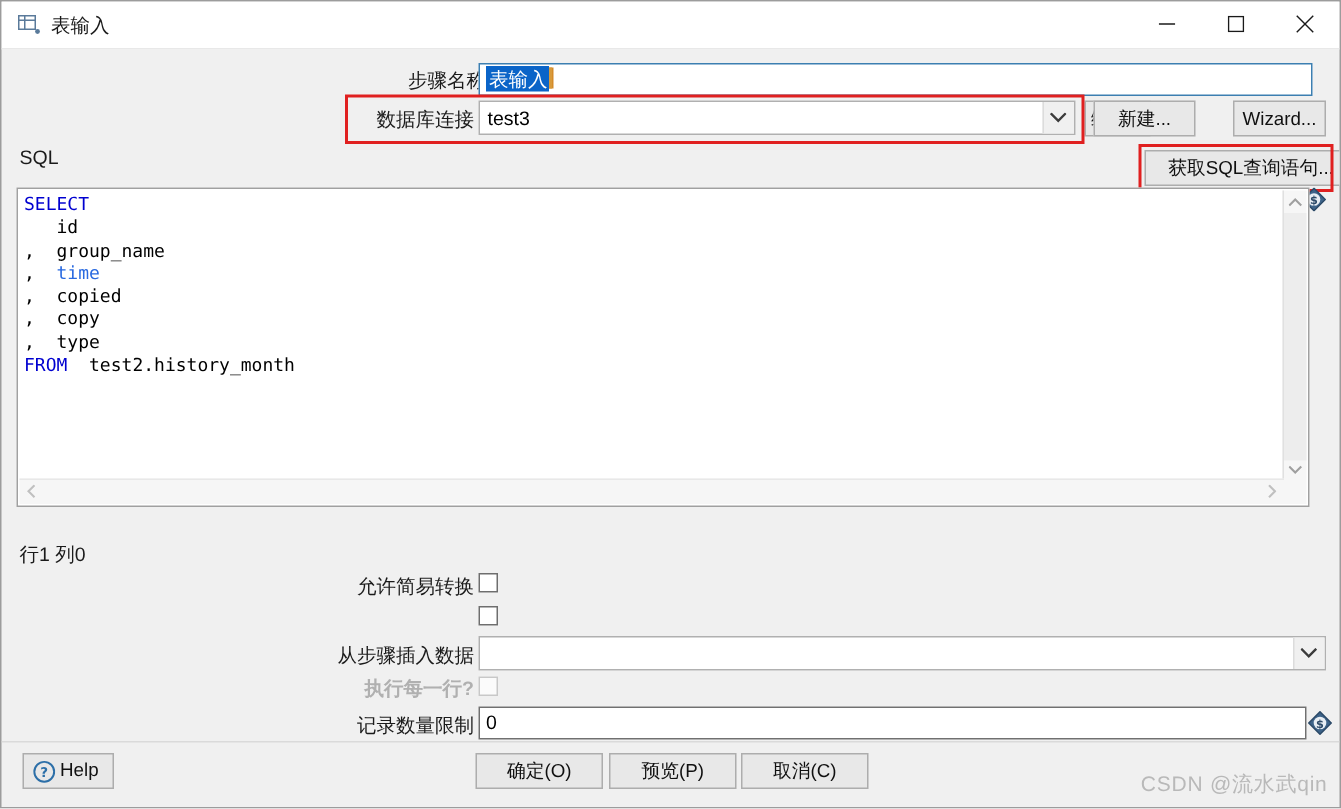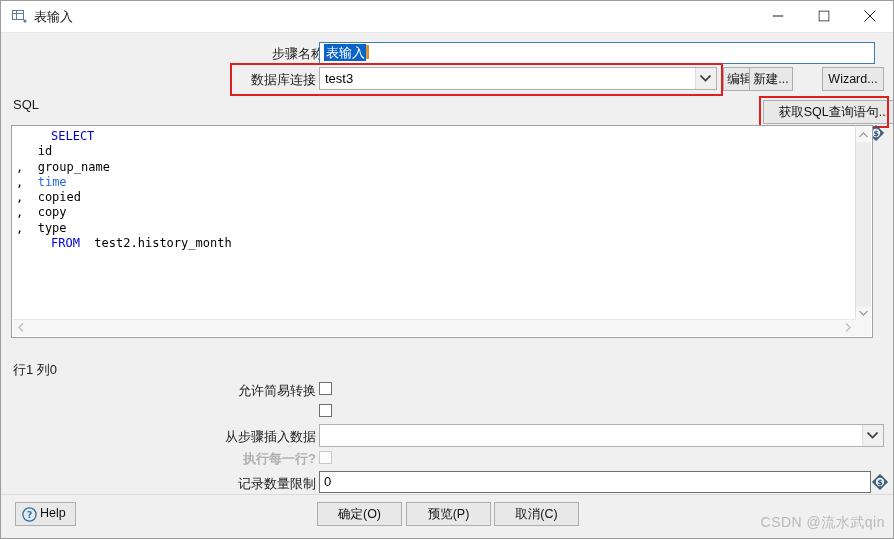--- a/index.html
+++ b/index.html
@@ -162,21 +162,21 @@
   }
   #sql-code {
     position: absolute;
     left: 4px; top: 3px;
     font-family: "DejaVu Sans Mono", "Liberation Mono", monospace;
     font-size: 12px;
     line-height: 15.3px;
     white-space: pre;
     color: #000000;
   }
-  .kw { color: #0000d0; margin-left: 35px; }
+  .kw { color: #0000d0; }
   .tp { color: #2a6ae0; }
 
   
   #sql-vsb {
     position: absolute;
     right: 1px; top: 1px;
     width: 15px; bottom: 17px;
     background: #f6f6f6;
     border-left: 1px solid #e0e0e0;
   }
@@ -305,21 +305,21 @@
   <div class="combo" style="left:318px; top:66px; width:398px;">
     <span class="cval">test3</span>
     <span class="cbtn">
       <svg width="11" height="7" viewBox="0 0 11 7">
           <polyline points="0.5,0.5 5.5,5.5 10.5,0.5" fill="none" stroke="#3c3c3c" stroke-width="1.6"></polyline>
         </svg>
     </span>
   </div>
 
   <div class="btn" style="left:722px; top:66px; width:44px;">编辑...</div>
-  <div class="btn" style="left:748px; top:66px; width:44px;">新建...</div>
+  <div class="btn" style="left:728px; top:66px; width:68px;">新建...</div>
   <div class="btn" style="left:821px; top:66px; width:62px;">Wizard...</div>
 
   <div class="redbox" style="left:229px; top:62px; width:493px; height:33px;"></div>
 
   <div id="sql-label">SQL</div>
 
   <div class="btn" style="left:762px; top:99px; width:142px;">获取SQL查询语句...</div>
   <div class="redbox" style="left:758px; top:95px; width:130px; height:32px;"></div>
 
   <span class="var-icon" style="left:867px; top:124px;">

